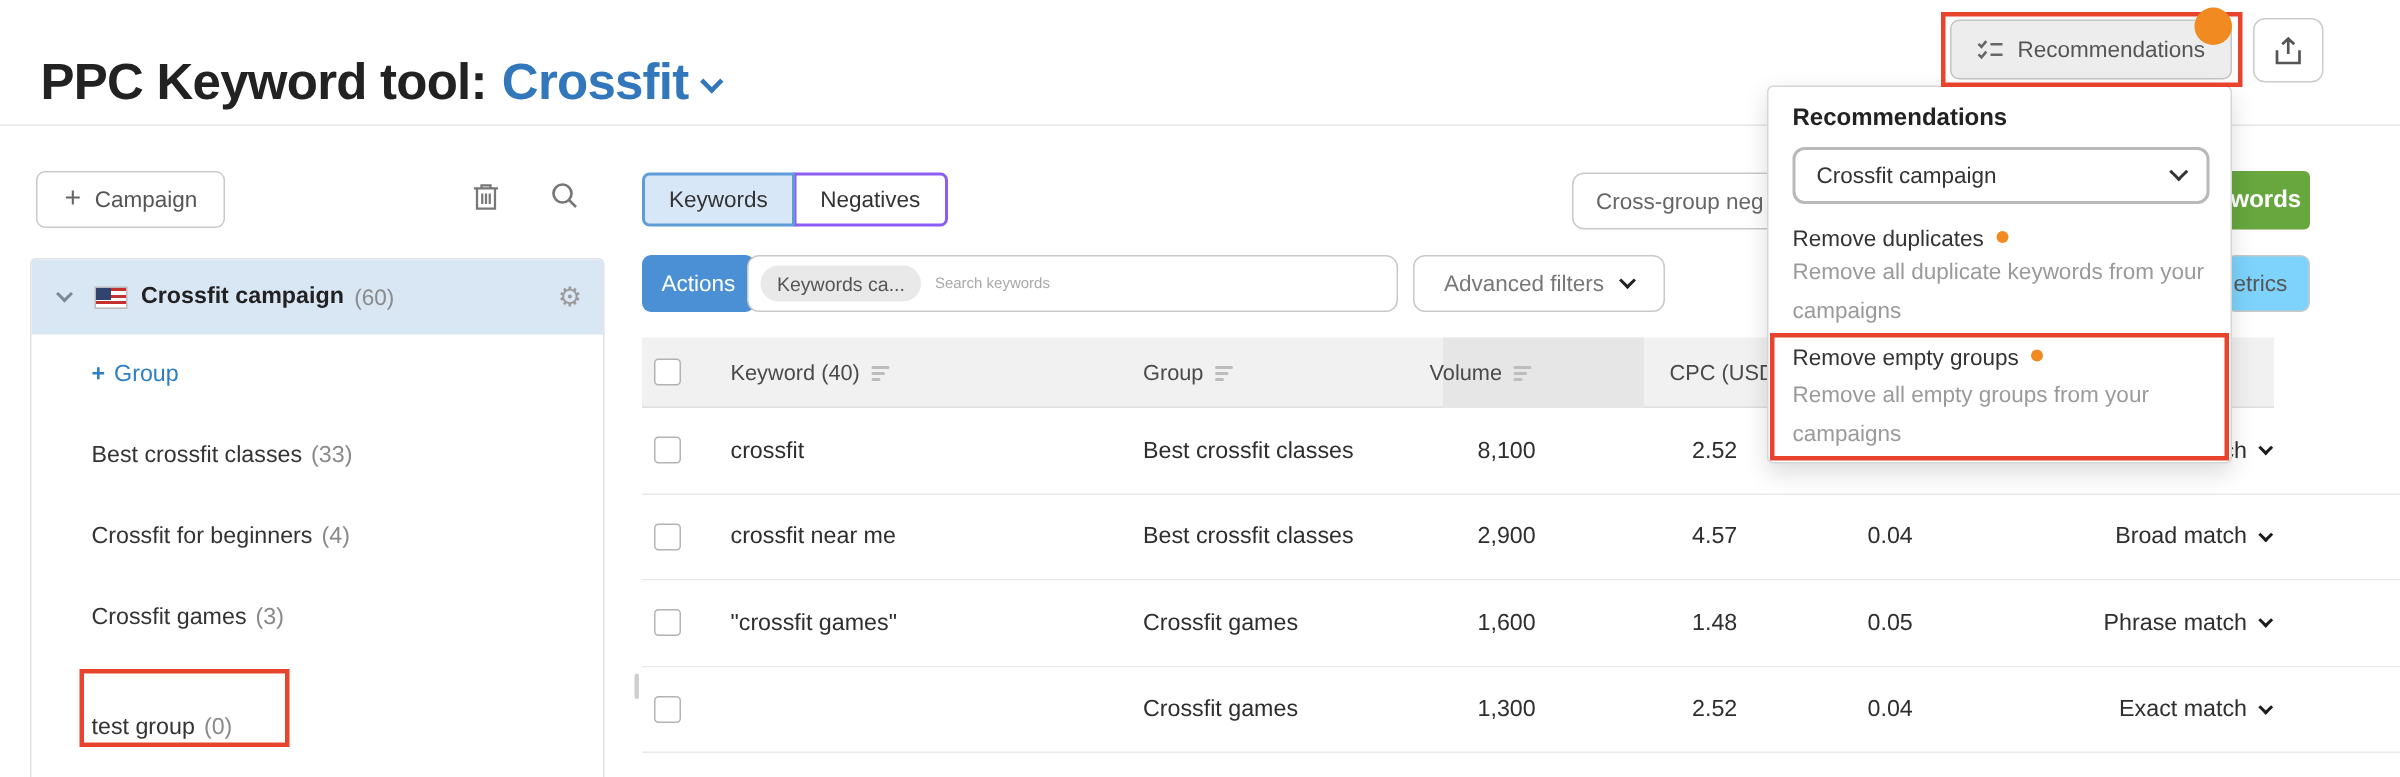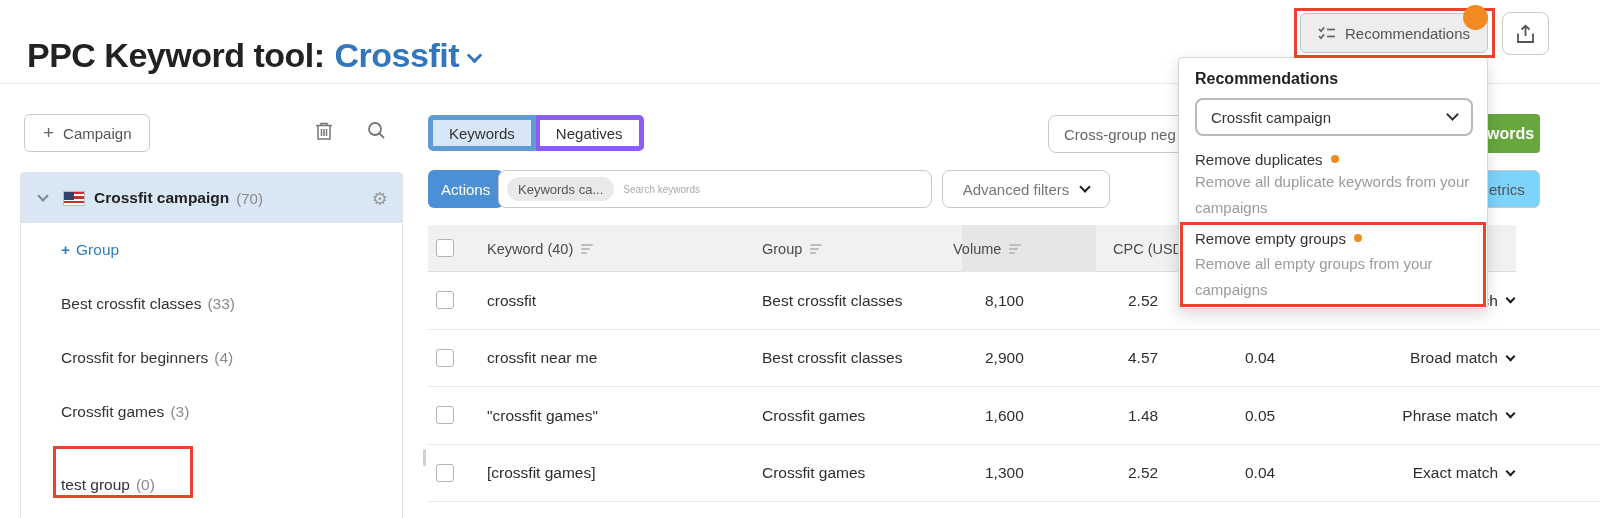--- a/index.html
+++ b/index.html
@@ -42,21 +42,21 @@
   .gear { margin-left:auto; margin-right:14px; font-size:18px; color:#9a9a9a; cursor:pointer; font-family:"DejaVu Sans", sans-serif; }
   .add-group { position:absolute; left:40px; top:68px; font-size:15.5px; color:#2d7fc1; cursor:pointer; }
   .add-group .plus { font-weight:700; margin-right:6px; }
   .grp { position:absolute; left:40px; font-size:15.5px; color:#333; cursor:pointer; white-space:nowrap; }
   .grp .cnt { color:#8a8a8a; margin-left:6px; }
   .grp-annot { position:absolute; left:32px; top:273px; width:140px; height:52px; border:3px solid #e8432c; z-index:5; pointer-events:none; }
   .resize-dash { position:absolute; left:423px; top:449px; width:3px; height:17px; background:#cfcfcf; border-radius:2px; cursor:col-resize; }
 
   
   .tabs { position:absolute; left:428px; top:115px; display:flex; }
-  .tab { height:36px; padding:0 16px; display:flex; align-items:center; font-size:15px; color:#333; background:#fff; border:5px solid #8b5cf6; cursor:pointer; }
+  .tab { height:36px; padding:0 16px; display:flex; align-items:center; font-size:15px; color:#333; background:#fff; border:2px solid #8b5cf6; cursor:pointer; }
   .tab.active { background:#d7e7f8; border-color:#5f9cd6; border-radius:5px 0 0 5px; z-index:2; }
   .tab.inactive { border-radius:0 5px 5px 0; margin-left:-1px; }
   .crossgroup-btn { position:absolute; left:1048px; top:115px; width:182px; height:38px; background:#fff; border:1px solid #c9c9c9; border-radius:8px; display:flex; align-items:center; padding-left:15px; font-size:15px; color:#666; white-space:nowrap; overflow:hidden; cursor:pointer; }
   .addkw-btn { position:absolute; left:1484px; top:114px; width:56px; height:39px; background:#67a73e; border-radius:4px; display:flex; align-items:center; justify-content:flex-start; padding-left:3px; font-size:16px; font-weight:700; color:#fff; cursor:pointer; }
   .metrics-btn { position:absolute; left:1484px; top:170px; width:56px; height:38px; background:#7dd3fc; border:1px solid #c9c9c9; border-radius:6px; display:flex; align-items:center; padding-left:4px; font-size:15px; color:#555; cursor:pointer; }
   .actions-btn { position:absolute; left:428px; top:170px; height:38px; padding:0 13px; background:#4b90d5; border-radius:6px; display:flex; align-items:center; font-size:15px; color:#fff; cursor:pointer; }
   .search-box { position:absolute; left:498px; top:170px; width:434px; height:38px; border:1px solid #c9c9c9; border-radius:8px; display:flex; align-items:center; padding:0 8px; background:#fff; }
   .chip { background:#e9e9e9; border-radius:12px; height:24px; display:flex; align-items:center; padding:0 11px; font-size:13px; color:#555; white-space:nowrap; cursor:pointer; }
   .search-box input { border:none; outline:none; flex:1; margin-left:9px; font-size:10px; color:#0f766e; font-family:"Liberation Sans", sans-serif; }
   .search-box input::placeholder { color:#a8a8a8; }
@@ -124,21 +124,21 @@
       <circle cx="8" cy="8" r="6" stroke="#777" stroke-width="1.8" fill="none"></circle>
       <path d="M12.5 12.5 L17 17" stroke="#777" stroke-width="1.8"></path>
     </svg>
   </div>
 
   <div class="sidebar">
     <div class="camp-row">
       <span class="chev gray"></span>
       <span class="flag"></span>
       <span class="camp-name">Crossfit campaign</span>
-      <span class="camp-count">(70)</span>
+      <span class="camp-count">(60)</span>
       <span class="gear">⚙</span>
     </div>
     <div class="add-group">
       <span class="plus">+</span><span>Group</span>
     </div>
     <div class="grp" style="top:122px;">
       <span>Best crossfit classes</span><span class="cnt">(33)</span>
     </div>
     <div class="grp" style="top:176px;">
       <span>Crossfit for beginners</span><span class="cnt">(4)</span>
@@ -234,21 +234,20 @@
     <div class="td vol">1,600</div>
     <div class="td cpc">1.48</div>
     <div class="td met">0.05</div>
     <div class="td match">
       <span>Phrase match</span>
       <span class="chev"></span>
     </div>
   </div>
   <div class="trow" style="top:444.5px;">
     <span class="cb"></span>
-    <div class="td kw">[crossfit games]</div>
     <div class="td grp-c">Crossfit games</div>
     <div class="td vol">1,300</div>
     <div class="td cpc">2.52</div>
     <div class="td met">0.04</div>
     <div class="td match">
       <span>Exact match</span>
       <span class="chev"></span>
     </div>
   </div>
 

